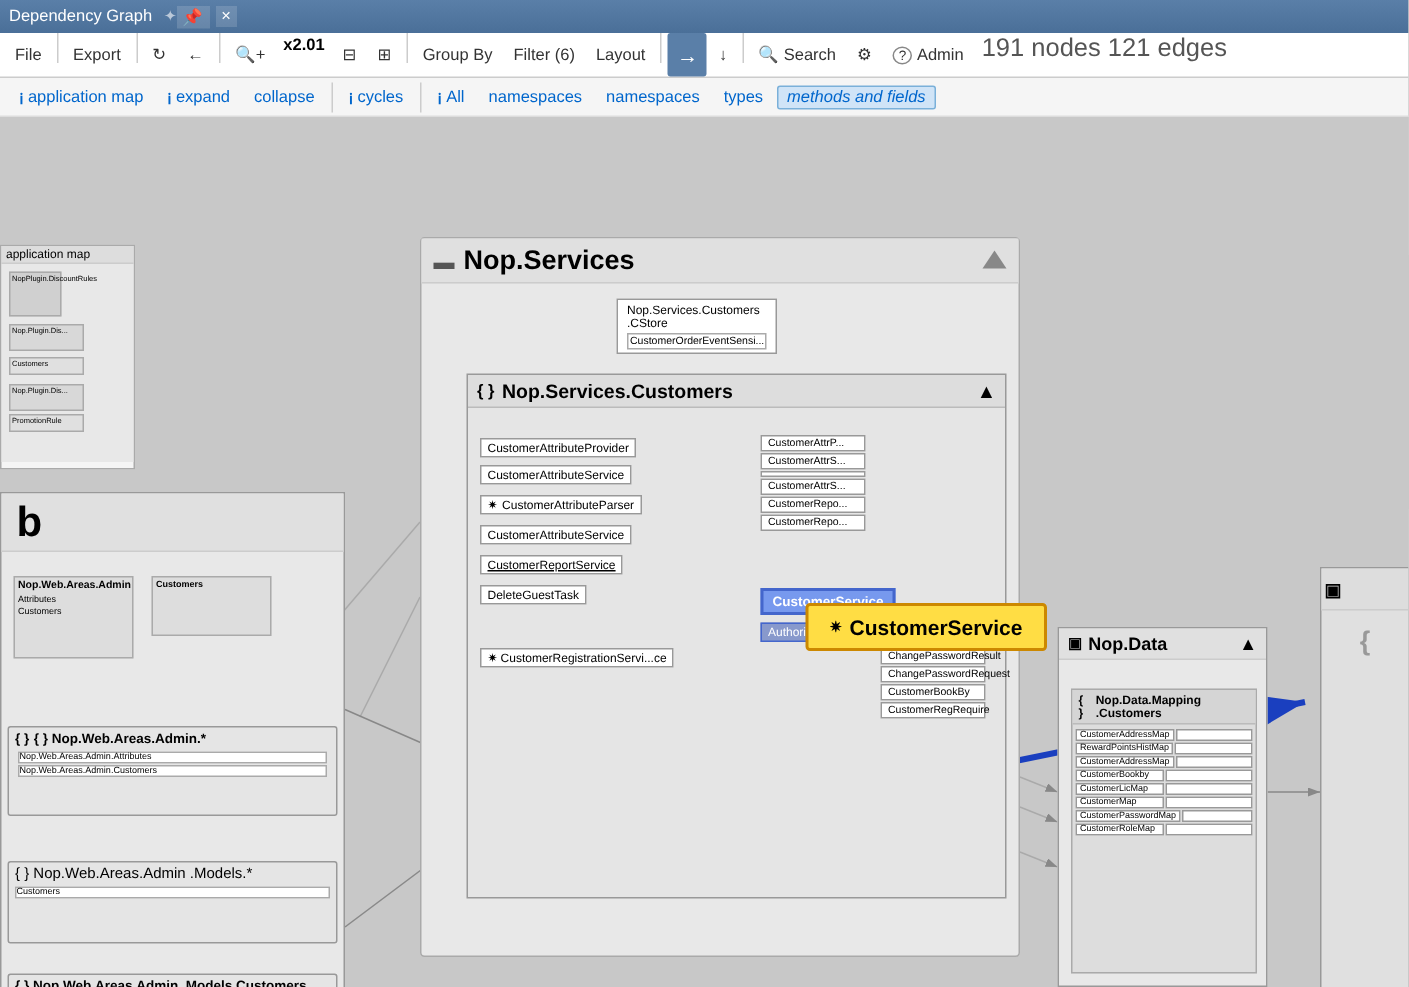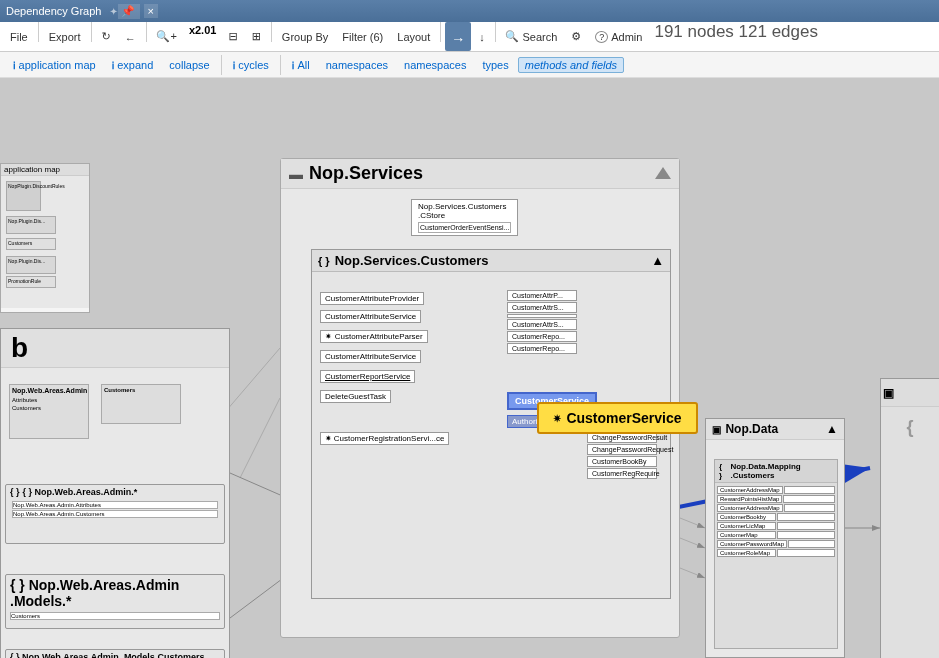--- a/index.html
+++ b/index.html
@@ -435,21 +435,21 @@
         <span>{ }</span>
         <span>{ } Nop.Web.Areas.Admin.*</span>
       </div>
       <div style="display:flex;flex-direction:column;gap:1px;padding:2px 6px;">
         <div style="height:8px;background:white;border:1px solid #aaa;font-size:6px;">Nop.Web.Areas.Admin.Attributes</div>
         <div style="height:8px;background:white;border:1px solid #aaa;font-size:6px;">Nop.Web.Areas.Admin.Customers</div>
       </div>
     </div>
 
     <div style="position:absolute;left:4px;top:245px;width:220px;height:55px;background:#e5e5e5;border:1px solid #999;border-radius:2px;">
-      <div style="padding:2px 4px;font-size:14px;font-weight:bold;">
+      <div style="padding:2px 4px;font-size:10px;font-weight:normal;">
         <span>{ } Nop.Web.Areas.Admin</span>
         <span> .Models.*</span>
       </div>
       <div style="height:8px;background:white;border:1px solid #aaa;margin:1px 4px;font-size:6px;">Customers</div>
     </div>
 
     <div style="position:absolute;left:4px;top:320px;width:220px;height:55px;background:#e5e5e5;border:1px solid #999;border-radius:2px;">
       <div style="padding:2px 4px;font-size:9px;font-weight:bold;">
         <span>{ } Nop.Web.Areas.Admin</span>
         <span> .Models.Customers</span>

